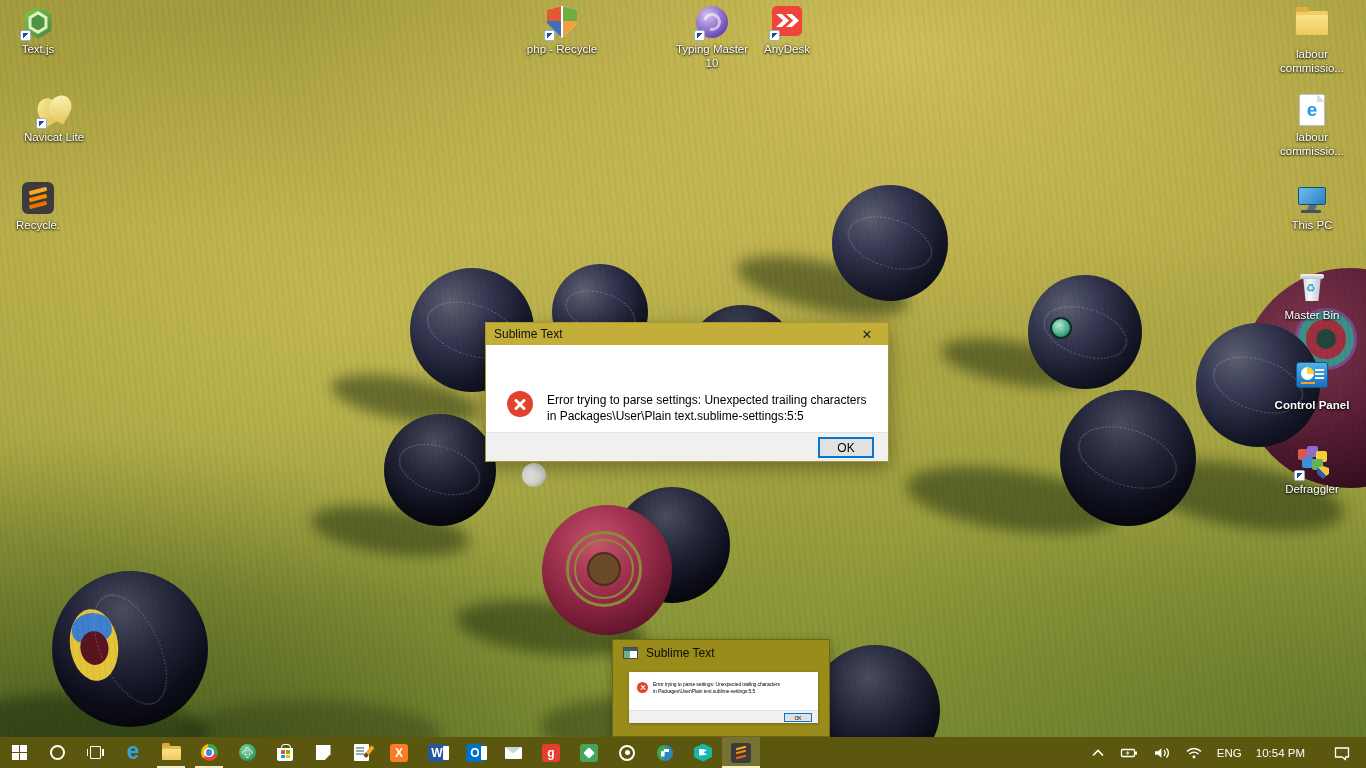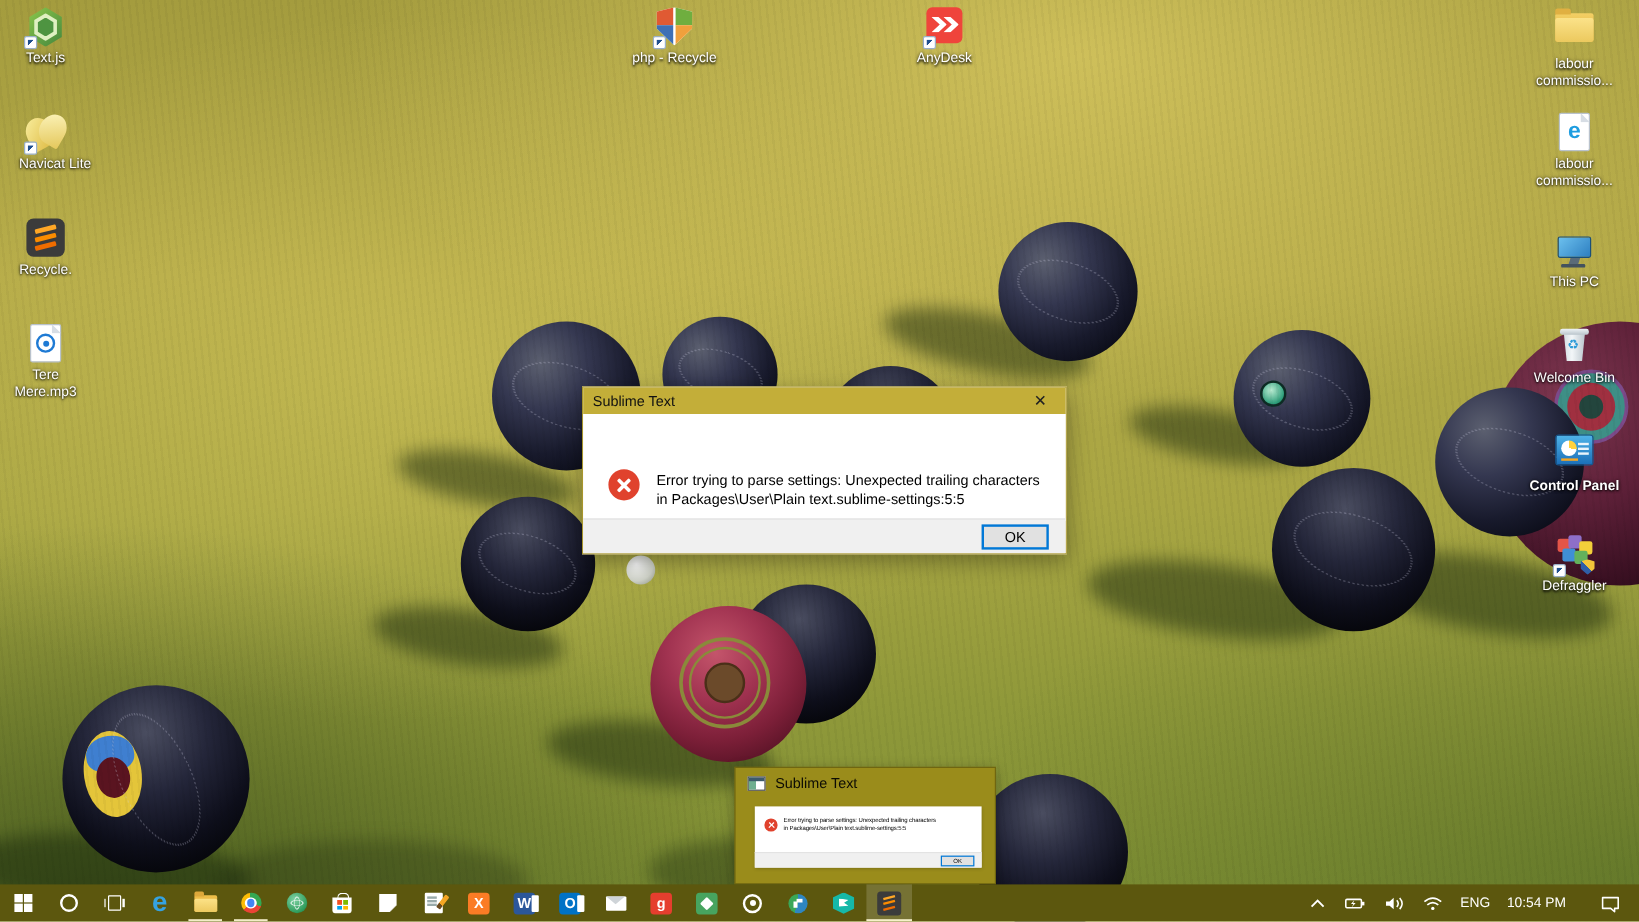--- a/index.html
+++ b/index.html
@@ -266,62 +266,60 @@
   <div class="dicon" style="left:0px;top:6px;">
     <div class="art">
         <div class="i-node">
           <div class="in1"></div>
           <div class="in2"></div>
         </div>
         <div class="sc-arrow"></div>
       </div>
     <div class="lbl">Text.js</div>
   </div>
-  <div class="dicon" style="left:0px;top:94px;text-align:right;">
+  <div class="dicon" style="left:16px;top:94px;">
     <div class="art">
         <div class="i-nav">
           <div class="p1"></div>
           <div class="p2"></div>
         </div>
         <div class="sc-arrow"></div>
       </div>
     <div class="lbl">Navicat Lite</div>
   </div>
   <div class="dicon" style="left:0px;top:182px;">
     <div class="art">
         <div class="i-subl">
           <i></i>
           <i></i>
           <i></i>
         </div>
       </div>
     <div class="lbl">Recycle.</div>
-  </div>
-  <div class="dicon" style="left:0px;top:270px;">
-    <div class="art">
-        <div class="i-file">
-          <div class="fold"></div>
-          <div class="disc"></div>
-        </div>
-      </div>
-    <div class="lbl">Tere Mere.mp3</div>
   </div>
 
   <div class="dicon" style="left:524px;top:6px;">
     <div class="art">
         <div class="i-shield">
           <i class="q1"></i>
           <i class="q2"></i>
           <i class="q3"></i>
           <i class="q4"></i>
         </div>
         <div class="sc-arrow"></div>
       </div>
     <div class="lbl">php - Recycle</div>
   </div>
+  <div class="dicon" style="left:674px;top:6px;">
+    <div class="art">
+        <div class="i-tm"></div>
+        <div class="sc-arrow"></div>
+      </div>
+    <div class="lbl">Typing Master 10</div>
+  </div>
   <div class="dicon" style="left:749px;top:5px;">
     <div class="art">
         <div class="i-ad">
           <i></i>
           <i></i>
         </div>
         <div class="sc-arrow"></div>
       </div>
     <div class="lbl">AnyDesk</div>
   </div>
@@ -334,39 +332,39 @@
   </div>
   <div class="dicon" style="left:1274px;top:94px;">
     <div class="art">
         <div class="i-edoc">
           <div class="fold"></div>
           <span class="e">e</span>
         </div>
       </div>
     <div class="lbl">labour commissio...</div>
   </div>
-  <div class="dicon" style="left:1274px;top:192px;">
+  <div class="dicon" style="left:1274px;top:182px;">
     <div class="art">
         <div class="i-pc">
           <div class="scr"></div>
           <div class="neck"></div>
           <div class="base"></div>
         </div>
       </div>
     <div class="lbl">This PC</div>
   </div>
   <div class="dicon" style="left:1274px;top:270px;">
     <div class="art">
         <div class="i-bin">
           <div class="body"></div>
           <div class="lid"></div>
           <div class="rec">♻</div>
         </div>
       </div>
-    <div class="lbl">Welcome Bin</div>
+    <div class="lbl">Master Bin</div>
   </div>
   <div class="dicon" style="left:1274px;top:358px;font-weight:bold;">
     <div class="art">
         <div class="i-cpl">
           <div class="pie"></div>
           <div class="l1"></div>
           <div class="l2"></div>
           <div class="l3"></div>
           <div class="bar"></div>
         </div>

